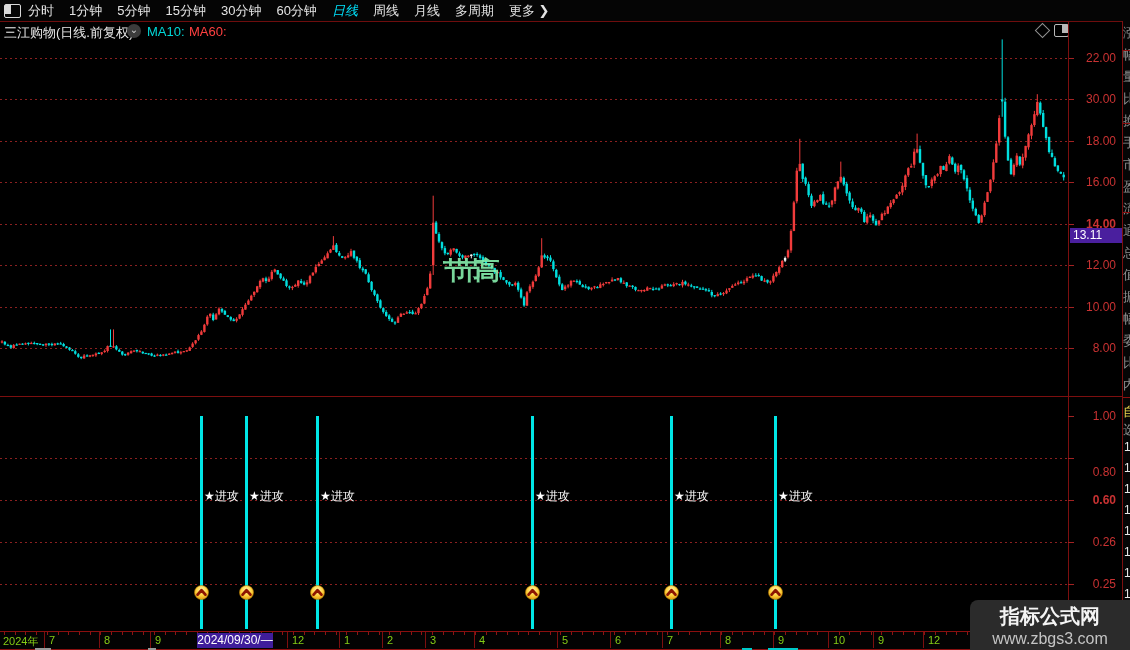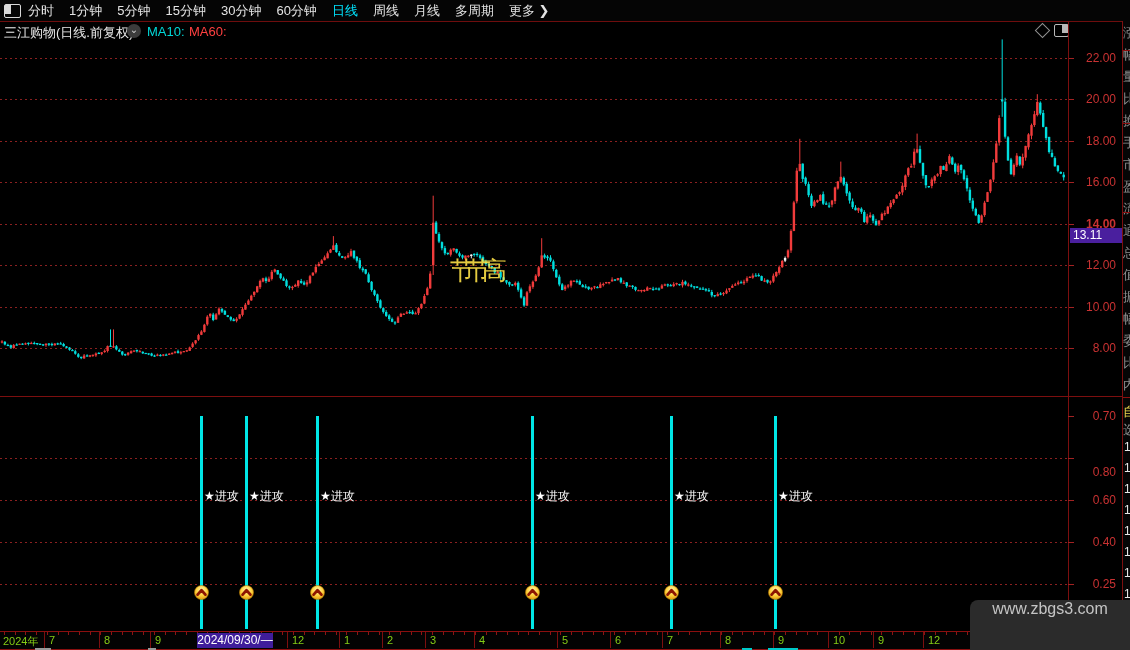--- a/index.html
+++ b/index.html
@@ -6,41 +6,41 @@
   body{width:1130px;height:650px;position:relative;overflow:hidden;
        font-family:"Liberation Sans","DejaVu Sans",sans-serif;
        -webkit-font-smoothing:none;}
   .abs{position:absolute;}
   
   #toolbar{left:0;top:0;width:1130px;height:21px;background:#050505;border-bottom:1px solid #6e0d0d;display:flex;align-items:center;}
   #win-icon{left:4px;top:4px;width:15px;height:12px;border:1.5px solid #d8d8d8;border-radius:2px;}
   #win-icon::after{content:"";position:absolute;left:0;top:0;width:6px;height:9px;background:#d8d8d8;}
   #periods{display:flex;gap:15px;margin-left:28px;font-size:13px;color:#e4e4e4;white-space:nowrap;}
   #periods .p{cursor:default;}
-  #periods .p.active{color:#00e5ff;}
+  #periods .p.active{color:#00e5ff;font-style:italic;}
   #rbtns{position:absolute;right:0;top:0;height:21px;display:flex;align-items:center;font-size:13px;color:#e4e4e4;}
   #rbtns .b{padding:0 9px;border-left:1px solid #6e0d0d;line-height:20px;}
   
   #titlerow{left:0;top:22px;width:1130px;height:18px;font-size:13px;color:#e8e8e8;}
   #stock-title{position:absolute;left:4px;top:2px;}
   .circ-ico{position:absolute;width:14px;height:14px;border-radius:50%;background:#3c3c3c;color:#cfcfcf;font-size:10px;line-height:12px;text-align:center;}
   #title-collapse{left:127px;top:2px;}
   #ma10{position:absolute;left:147px;top:2px;color:#00d8d8;text-align:right;}
   #ma60{position:absolute;left:189px;top:2px;color:#ff4040;}
   #diamond-ico{position:absolute;left:1037px;top:3px;width:9px;height:9px;border:1.5px solid #909090;transform:rotate(45deg);}
   #panel-ico{position:absolute;left:1054px;top:2px;width:13px;height:11px;border:1.5px solid #b8b8b8;border-radius:2px;}
   #panel-ico::after{content:"";position:absolute;right:0;top:0;width:6px;height:8px;background:#b8b8b8;}
   
   .hline{position:absolute;height:1px;background:#7c0f0f;}
   .vline{position:absolute;width:1px;background:#7c0f0f;}
   .grid{position:absolute;height:1px;background:repeating-linear-gradient(90deg,#8a2020 0 2px,transparent 2px 5px);}
   .pxlabel{position:absolute;font-size:12px;color:#c93232;width:46px;text-align:right;}
   .tickk{position:absolute;width:6px;height:1px;background:#a32222;}
   #price-badge{position:absolute;left:1070px;width:52px;height:15px;background:#4a1f9e;color:#fff;font-size:12px;line-height:15px;padding-left:3px;}
-  #chart-watermark{position:absolute;color:#fde047;font-size:25px;letter-spacing:-9px;opacity:.9;font-weight:normal;margin-left:7px;}
+  #chart-watermark{position:absolute;color:#86efac;font-size:25px;letter-spacing:-9px;opacity:.9;font-weight:bold;}
   
   #ind-header{position:absolute;left:0;top:399px;font-size:13px;color:#ededed;}
   .sigbar{position:absolute;width:3px;background:#00e6e6;}
   .siglabel{position:absolute;font-size:12px;color:#fff;white-space:nowrap;}
   .coin{position:absolute;width:15px;height:15px;}
   
   #taxis{left:0;top:631px;width:1122px;height:17px;background:#030303;border-top:1px solid #8a0f0f;border-bottom:1px solid #8a0f0f;}
   .mon{position:absolute;top:2px;font-size:11px;color:#84cc16;}
   .monline{position:absolute;top:0;width:1px;height:16px;background:#7c0f0f;}
   .mtick{position:absolute;top:0;width:1px;height:3px;background:#8d1414;}
@@ -832,21 +832,21 @@
     <line x1="1060.8" y1="146.5" x2="1060.8" y2="149.1" stroke="#00dede" stroke-width="1"></line>
     <rect x="1059.6" y="146.9" width="2.4" height="1.8" fill="#00dede"></rect>
     <line x1="1063.7" y1="147.1" x2="1063.7" y2="155.5" stroke="#00dede" stroke-width="1"></line>
     <rect x="1062.5" y="149.7" width="2.4" height="2.6" fill="#00dede"></rect>
   </svg>
 <div id="chart-watermark" class="abs" style="left:443px;top:254px;">节节高</div>
 <div id="price-labels">
     <div class="tickk" style="left: 1068px; top: 58px;"></div>
     <div class="pxlabel" style="left: 1070px; top: 51px;">22.00</div>
     <div class="tickk" style="left: 1068px; top: 99.428px;"></div>
-    <div class="pxlabel" style="left: 1070px; top: 92.428px;">20.00</div>
+    <div class="pxlabel" style="left: 1070px; top: 92.428px;">30.00</div>
     <div class="tickk" style="left: 1068px; top: 140.856px;"></div>
     <div class="pxlabel" style="left: 1070px; top: 133.856px;">18.00</div>
     <div class="tickk" style="left: 1068px; top: 182.284px;"></div>
     <div class="pxlabel" style="left: 1070px; top: 175.284px;">16.00</div>
     <div class="tickk" style="left: 1068px; top: 223.712px;"></div>
     <div class="pxlabel" style="left: 1070px; top: 216.712px; font-weight: bold;">14.00</div>
     <div class="tickk" style="left: 1068px; top: 265.14px;"></div>
     <div class="pxlabel" style="left: 1070px; top: 258.14px;">12.00</div>
     <div class="tickk" style="left: 1068px; top: 306.568px;"></div>
     <div class="pxlabel" style="left: 1070px; top: 299.568px;">10.00</div>
@@ -864,27 +864,27 @@
   
 </div>
 <div id="ind-grid">
     <div class="grid" style="left: 0px; top: 458px; width: 1068px;"></div>
     <div class="grid" style="left: 0px; top: 500px; width: 1068px;"></div>
     <div class="grid" style="left: 0px; top: 542px; width: 1068px;"></div>
     <div class="grid" style="left: 0px; top: 584px; width: 1068px;"></div>
   </div>
 <div id="ind-labels">
     <div class="tickk" style="left: 1068px; top: 416px;"></div>
-    <div class="pxlabel" style="left: 1070px; top: 409px;">0.70</div>
+    <div class="pxlabel" style="left: 1070px; top: 409px;">1.00</div>
     <div class="tickk" style="left: 1068px; top: 458px;"></div>
     <div class="pxlabel" style="left: 1070px; top: 465px;">0.80</div>
     <div class="tickk" style="left: 1068px; top: 500px;"></div>
-    <div class="pxlabel" style="left: 1070px; top: 493px;">0.60</div>
+    <div class="pxlabel" style="left: 1070px; top: 493px; font-weight: bold;">0.60</div>
     <div class="tickk" style="left: 1068px; top: 542px;"></div>
-    <div class="pxlabel" style="left: 1070px; top: 535px;">0.40</div>
+    <div class="pxlabel" style="left: 1070px; top: 535px;">0.26</div>
     <div class="tickk" style="left: 1068px; top: 584px;"></div>
     <div class="pxlabel" style="left: 1070px; top: 577px;">0.25</div>
   </div>
 <div id="signals">
     <div class="sigbar" style="left: 200px; top: 416px; height: 213px;"></div>
     <div class="siglabel" style="left: 204px; top: 488px;">★进攻</div>
     <div class="coin" style="left: 194px; top: 585px;"><svg width="15" height="15">
         <circle cx="7.5" cy="7.5" r="7" fill="url(#gcoin)" stroke="#b97b00" stroke-width="0.6"></circle>
         <path d="M3.6 9.6 L7.5 5.2 L11.4 9.6" stroke="#8c1500" stroke-width="2.8" fill="none" stroke-linecap="round" stroke-linejoin="round"></path>
       </svg></div>
@@ -1092,14 +1092,15 @@
     <div class="sone" style="top: 440px;">1</div>
     <div class="sone" style="top: 461px;">1</div>
     <div class="sone" style="top: 482px;">1</div>
     <div class="sone" style="top: 503px;">1</div>
     <div class="sone" style="top: 524px;">1</div>
     <div class="sone" style="top: 545px;">1</div>
     <div class="sone" style="top: 566px;">1</div>
   </div>
 
 <div id="wmbox" class="abs">
+  <div id="wm1">指标公式网</div>
   <div id="wm2">www.zbgs3.com</div>
 </div>
 
 </body></html>

